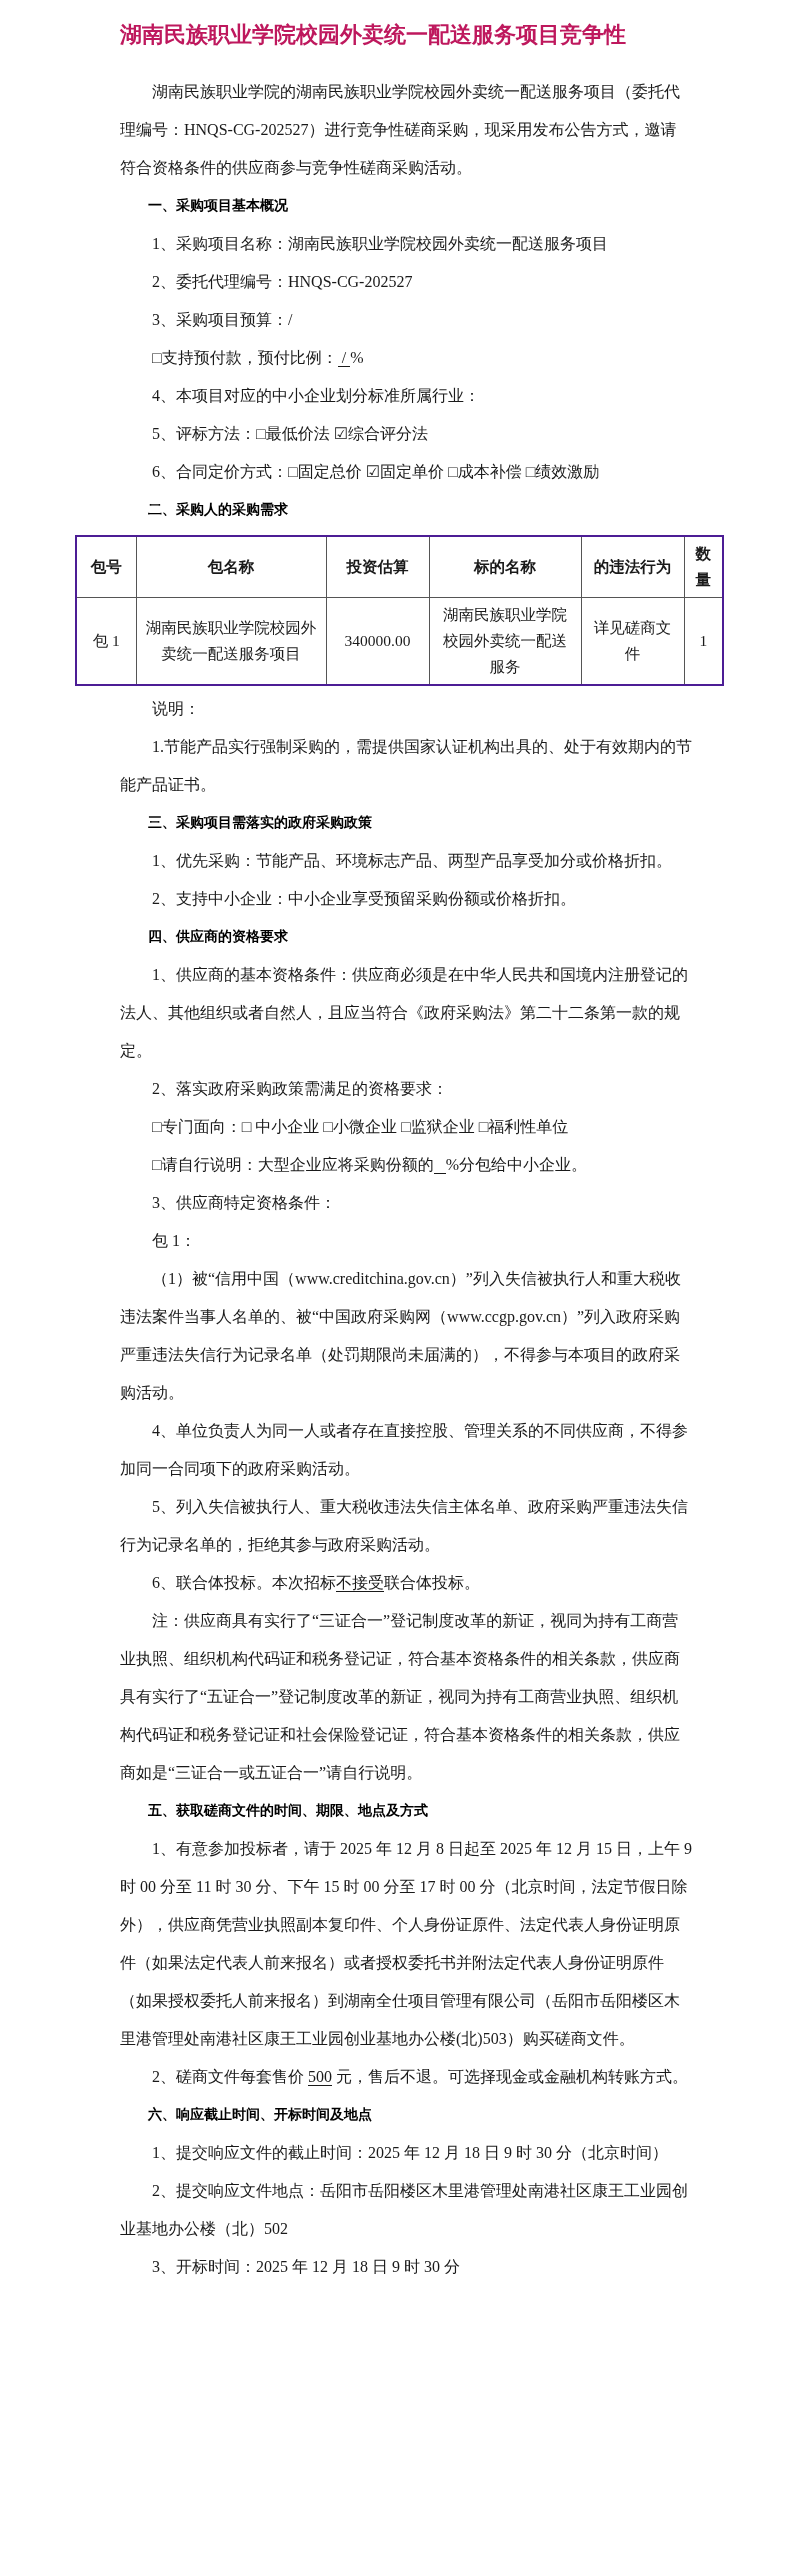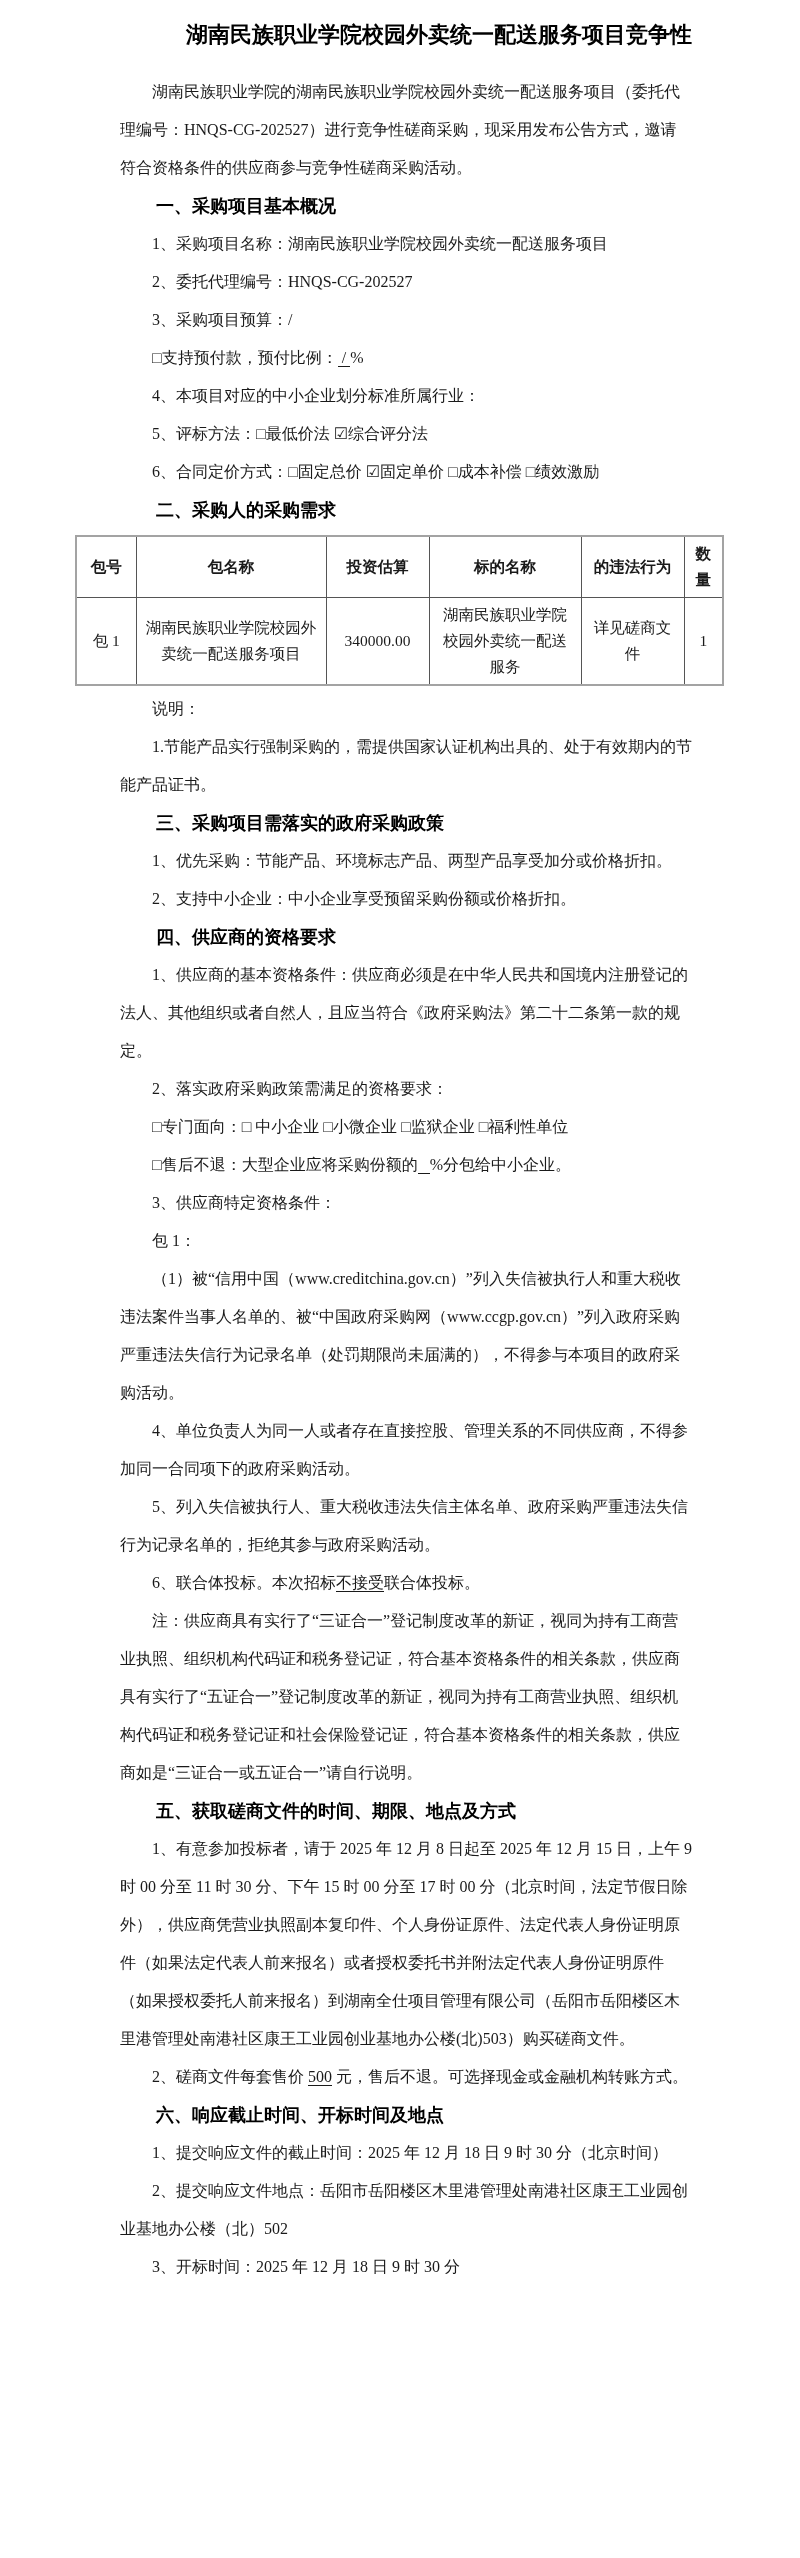--- a/index.html
+++ b/index.html
@@ -14,50 +14,50 @@
     min-height:2558px;
     box-sizing:border-box;
     padding:10px 108px 40px 120px;
     background:#ffffff;
   }
   .doc-title{
     font-family:"Liberation Sans","DejaVu Sans",sans-serif;
     font-weight:bold;
     font-size:22px;
     line-height:49px;
-    text-align:right;
+    text-align:left;
     margin:0 0 14px 0;
-    color:#000000;
+    color:#be185d;
   }
   .doc-title .tline{display:block;}
   p.para{
     margin:0;
     font-size:16px;
     line-height:38px;
     text-indent:2em;
     color:#1a1a1a;
   }
   p.hpara{
     margin:0;
-    font-size:18px;
+    font-size:14px;
     line-height:38px;
     text-indent:2em;
     font-weight:bold;
     color:#000;
   }
   .u{
     border-bottom:1px solid #1a1a1a;
     white-space:pre;
   }
   table.req{
     border-collapse:collapse;
     margin:6px 0 4px -45px;
     width:648px;
     table-layout:fixed;
-    border:2px solid #a3a3a3;
+    border:2px solid #4c1d95;
     background:#fff;
   }
   table.req th, table.req td{
     border:1px solid #555;
     text-align:center;
     vertical-align:middle;
     font-size:15.5px;
     padding:4px 6px;
     line-height:26px;
     word-break:break-all;
@@ -124,21 +124,21 @@
   <p class="para">1.节能产品实行强制采购的，需提供国家认证机构出具的、处于有效期内的节能产品证书。</p>
 
   <p class="hpara">三、采购项目需落实的政府采购政策</p>
   <p class="para">1、优先采购：节能产品、环境标志产品、两型产品享受加分或价格折扣。</p>
   <p class="para">2、支持中小企业：中小企业享受预留采购份额或价格折扣。</p>
 
   <p class="hpara">四、供应商的资格要求</p>
   <p class="para">1、供应商的基本资格条件：供应商必须是在中华人民共和国境内注册登记的法人、其他组织或者自然人，且应当符合《政府采购法》第二十二条第一款的规定。</p>
   <p class="para">2、落实政府采购政策需满足的资格要求：</p>
   <p class="para">□专门面向：□ 中小企业 □小微企业 □监狱企业 □福利性单位</p>
-  <p class="para"><span>□售后不退：大型企业应将采购份额的</span><span class="u">   </span><span>%分包给中小企业。</span></p>
+  <p class="para"><span>□请自行说明：大型企业应将采购份额的</span><span class="u">   </span><span>%分包给中小企业。</span></p>
   <p class="para">3、供应商特定资格条件：</p>
   <p class="para">包 1：</p>
   <p class="para">（1）被“信用中国（www.creditchina.gov.cn）”列入失信被执行人和重大税收违法案件当事人名单的、被“中国政府采购网（www.ccgp.gov.cn）”列入政府采购严重违法失信行为记录名单（处罚期限尚未届满的），不得参与本项目的政府采购活动。</p>
   <p class="para">4、单位负责人为同一人或者存在直接控股、管理关系的不同供应商，不得参加同一合同项下的政府采购活动。</p>
   <p class="para">5、列入失信被执行人、重大税收违法失信主体名单、政府采购严重违法失信行为记录名单的，拒绝其参与政府采购活动。</p>
   <p class="para"><span>6、联合体投标。本次招标</span><span class="u">不接受</span><span>联合体投标。</span></p>
   <p class="para">注：供应商具有实行了“三证合一”登记制度改革的新证，视同为持有工商营业执照、组织机构代码证和税务登记证，符合基本资格条件的相关条款，供应商具有实行了“五证合一”登记制度改革的新证，视同为持有工商营业执照、组织机构代码证和税务登记证和社会保险登记证，符合基本资格条件的相关条款，供应商如是“三证合一或五证合一”请自行说明。</p>
 
   <p class="hpara">五、获取磋商文件的时间、期限、地点及方式</p>
   <p class="para">1、有意参加投标者，请于 2025 年 12 月 8 日起至 2025 年 12 月 15 日，上午 9 时 00 分至 11 时 30 分、下午 15 时 00 分至 17 时 00 分（北京时间，法定节假日除外），供应商凭营业执照副本复印件、个人身份证原件、法定代表人身份证明原件（如果法定代表人前来报名）或者授权委托书并附法定代表人身份证明原件（如果授权委托人前来报名）到湖南全仕项目管理有限公司（岳阳市岳阳楼区木里港管理处南港社区康王工业园创业基地办公楼(北)503）购买磋商文件。</p>

